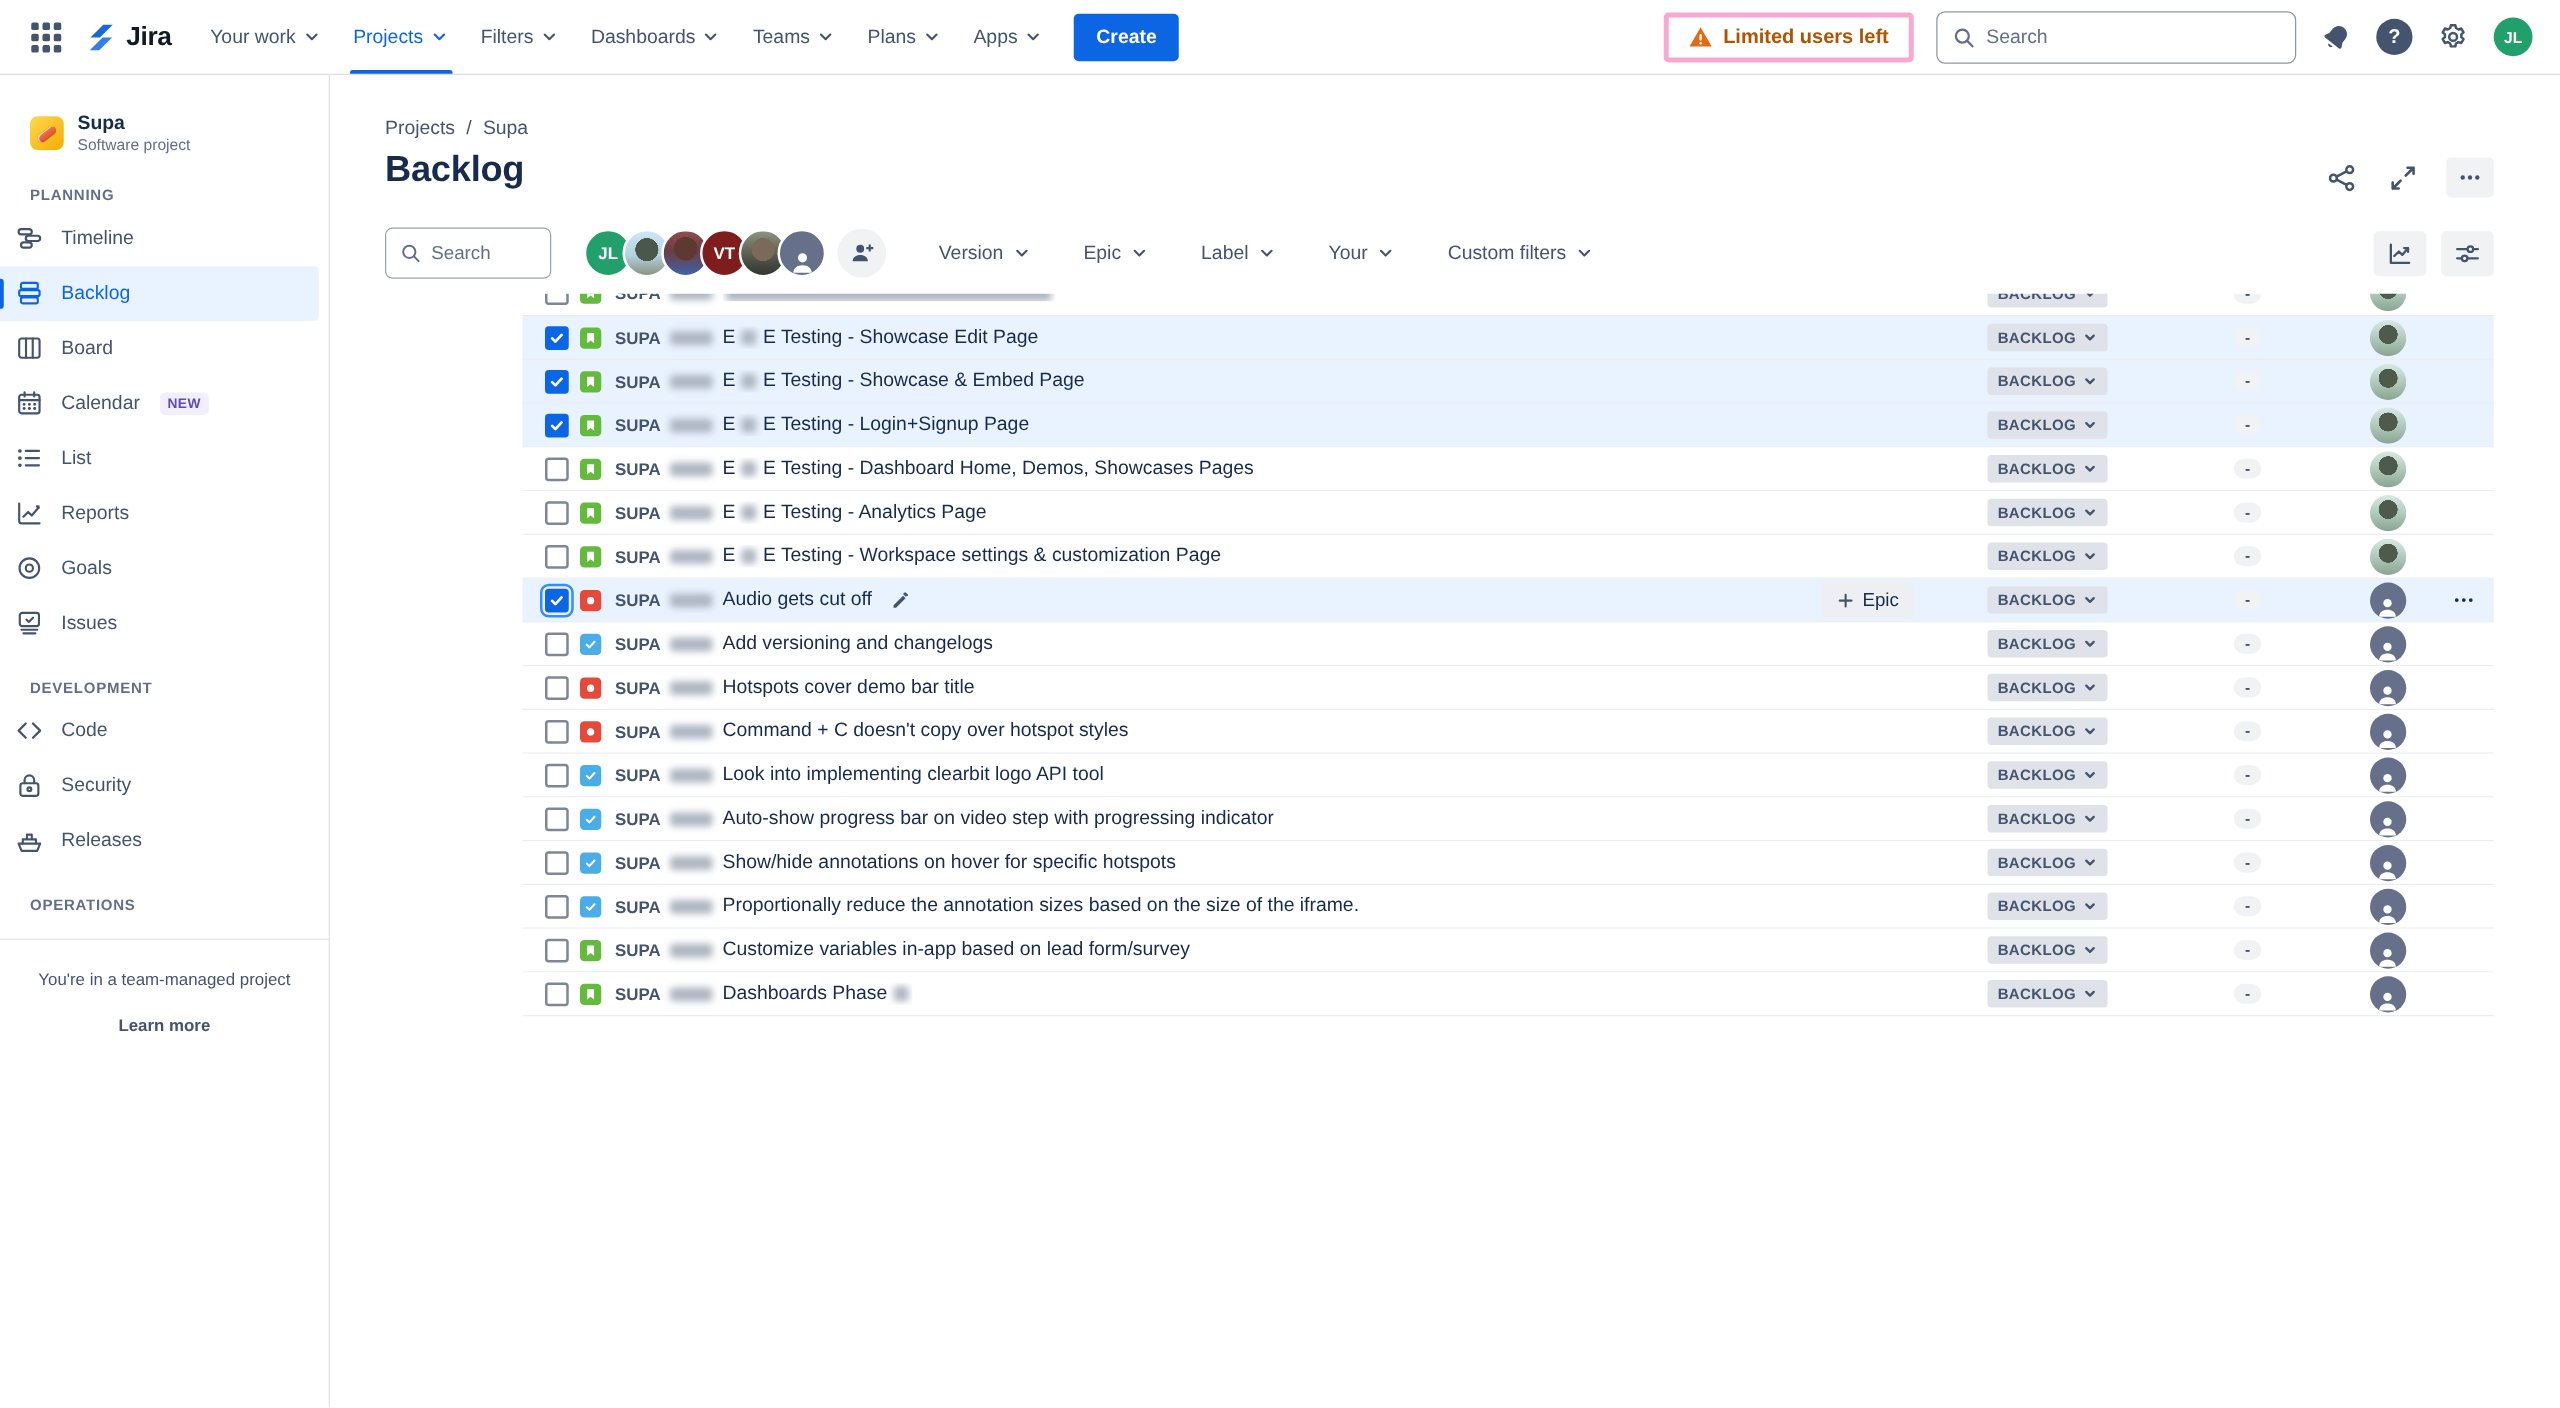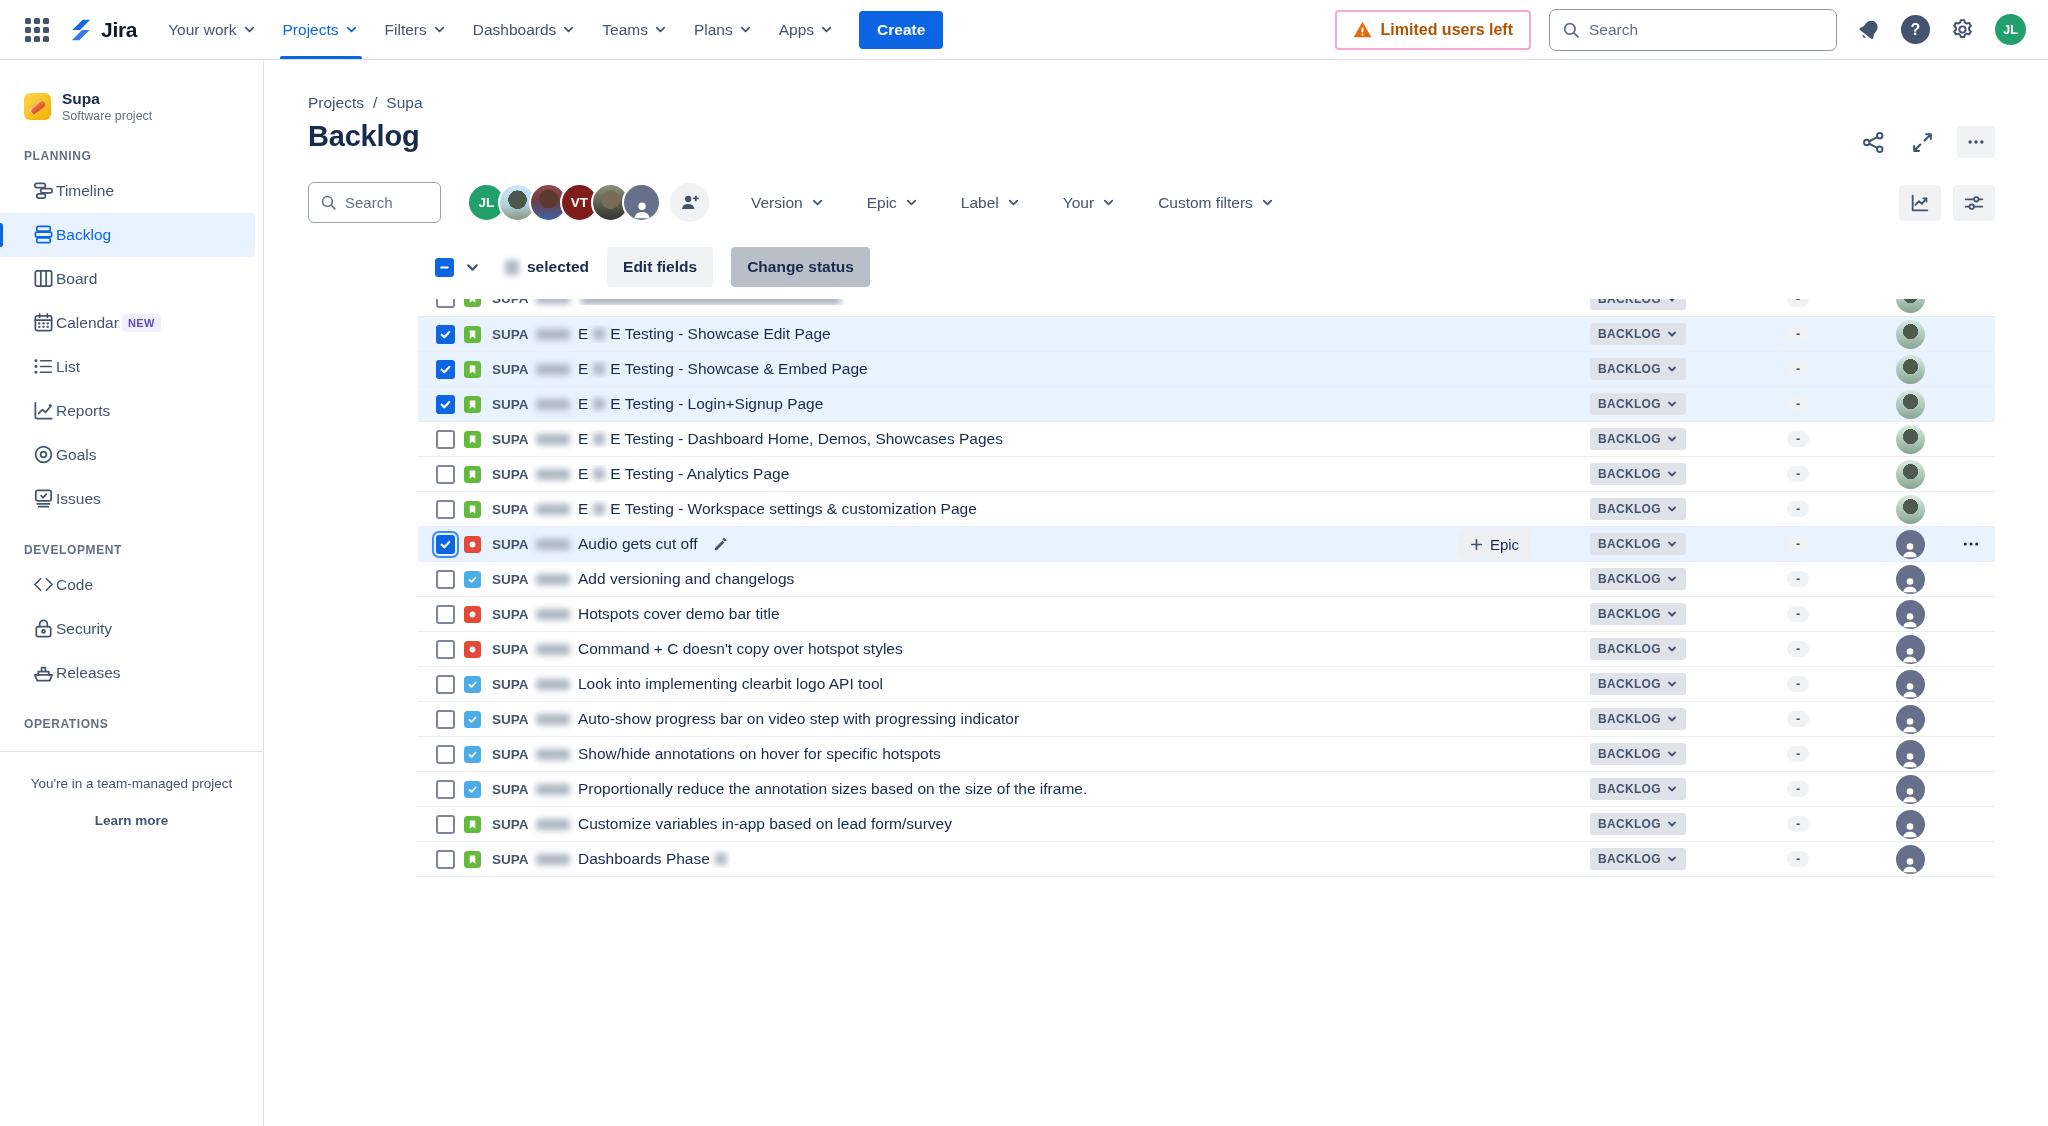--- a/index.html
+++ b/index.html
@@ -20,21 +20,21 @@
   .navitems { display:flex; align-items:center; height:100%; }
   .navitem { display:flex; align-items:center; gap:5px; padding:0 13px; height:100%;
     font-size:15.5px; font-weight:500; color:#44546F; position:relative; cursor:pointer; }
   .navitem.active { color:#0C66E4; }
   .navitem.active::after { content:""; position:absolute; left:10px; right:10px; bottom:0;
     height:3px; background:#0C66E4; border-radius:2px 2px 0 0; }
   .create-btn { margin-left:12px; background:#0C66E4; color:#fff; border:none; border-radius:4px;
     height:38px; padding:0 18px; font-size:15.5px; font-weight:600; cursor:pointer;
     font-family:inherit; }
   .nav-right { margin-left:auto; display:flex; align-items:center; gap:18px; }
-  .warn-chip { display:flex; align-items:center; gap:9px; border:2px solid #f9a8d4;
+  .warn-chip { display:flex; align-items:center; gap:9px; border:4px solid #f9a8d4;
     border-radius:4px; height:40px; padding:0 16px; background:#fff; cursor:pointer;
     color:#AE5402; font-size:16px; font-weight:600; }
   .nav-search { display:flex; align-items:center; gap:9px; width:288px; height:42px;
     border:1.5px solid #8E97A6; border-radius:7px; padding:0 12px; color:#626F86; }
   .nav-search input { border:none; outline:none; font-size:15.5px; width:100%;
     font-family:inherit; color:#172B4D; background:transparent; }
   .nav-search input::placeholder { color:#626F86; }
   .help-circle { width:29px; height:29px; border-radius:50%; background:#44546F; color:#fff;
     font-size:16px; font-weight:700; display:flex; align-items:center; justify-content:center;
     cursor:pointer; }
@@ -52,21 +52,21 @@
   .proj { display:flex; align-items:center; gap:11px; padding:0 0 0 24px; margin-bottom:26px; }
   .proj-icon { width:27px; height:27px; border-radius:6px;
     background:linear-gradient(135deg,#FFD84D,#F2AE00); position:relative; flex:0 0 auto; }
   .proj-icon i { position:absolute; left:5px; top:11px; width:17px; height:7px; border-radius:4px;
     background:linear-gradient(180deg,#F07B4A,#D94F2B); transform:rotate(-38deg);
     box-shadow:inset 1px 1px 0 rgba(255,255,255,.65); }
   .proj-name { font-size:15.5px; font-weight:700; color:#172B4D; line-height:1.2; }
   .proj-type { font-size:12.5px; color:#626F86; }
   .sec-label { font-size:12px; font-weight:700; letter-spacing:.6px; color:#626F86;
     padding:0 0 6px 24px; margin-top:22px; }
-  .side-item { display:flex; align-items:center; gap:1px; height:44px; padding-left:32px;
+  .side-item { display:flex; align-items:center; gap:14px; height:44px; padding-left:12px;
     margin:0 8px 0 0; font-size:15.5px; font-weight:500; color:#44546F; cursor:pointer;
     position:relative; border-radius:0 4px 4px 0; }
   .side-item .ic { color:#44546F; }
   .side-item.active { background:#E9F2FF; color:#0C66E4; }
   .side-item.active .ic { color:#0C66E4; }
   .side-item.active::before { content:""; position:absolute; left:-2px; top:10px; width:5px;
     height:24px; border-radius:3px; background:#0C66E4; }
   .new-badge { font-size:11px; font-weight:700; letter-spacing:.4px; color:#5E4DB2;
     background:#F0EEFF; border-radius:4px; padding:3px 6px; margin-left:2px; }
   .side-divider { border-top:1px solid #E0E2E6; margin:14px 0 0 0; }
@@ -534,38 +534,20 @@
         <button class="iconbtn-gray">
           <svg width="22" height="22" viewBox="0 0 24 24" fill="none" stroke="#44546F" stroke-width="2" stroke-linecap="round">
             <path d="M3 8h18M3 16h18"></path>
             <circle cx="14.5" cy="8" r="2.4" fill="#fff"></circle>
             <circle cx="9.5" cy="16" r="2.4" fill="#fff"></circle>
           </svg>
         </button>
       </div>
     </div>
 
-    <div class="bulkbar">
-      <span class="cbx on">
-        <svg width="13" height="13" viewBox="0 0 12 12">
-          <rect x="2" y="5" width="8" height="2" rx="1" fill="#fff"></rect>
-        </svg>
-      </span>
-      <span class="ic">
-        <svg width="17" height="17" viewBox="0 0 16 16" fill="none">
-          <path d="M4 6l4 4 4-4" stroke="#44546F" stroke-width="2" stroke-linecap="round" stroke-linejoin="round"></path>
-        </svg>
-      </span>
-      <span class="bulk-count">
-        <span class="blur-blob" id="bulk-blur" style="height: 15px; width: 14px;"></span>
-        <span>selected</span>
-      </span>
-      <button class="btn-gray">Edit fields</button>
-      <button class="btn-gray pressed">Change status</button>
-    </div>
 
     <div class="table" id="backlog-table">
         <div class="row-clip">
           <div class="row">
             <span class="cbx"></span>
             <span class="type-badge type-story">
               <svg width="11" height="11" viewBox="0 0 16 16">
                 <path fill="#fff" d="M4 2h8v12l-4-3.2L4 14z"></path>
               </svg>
             </span>

